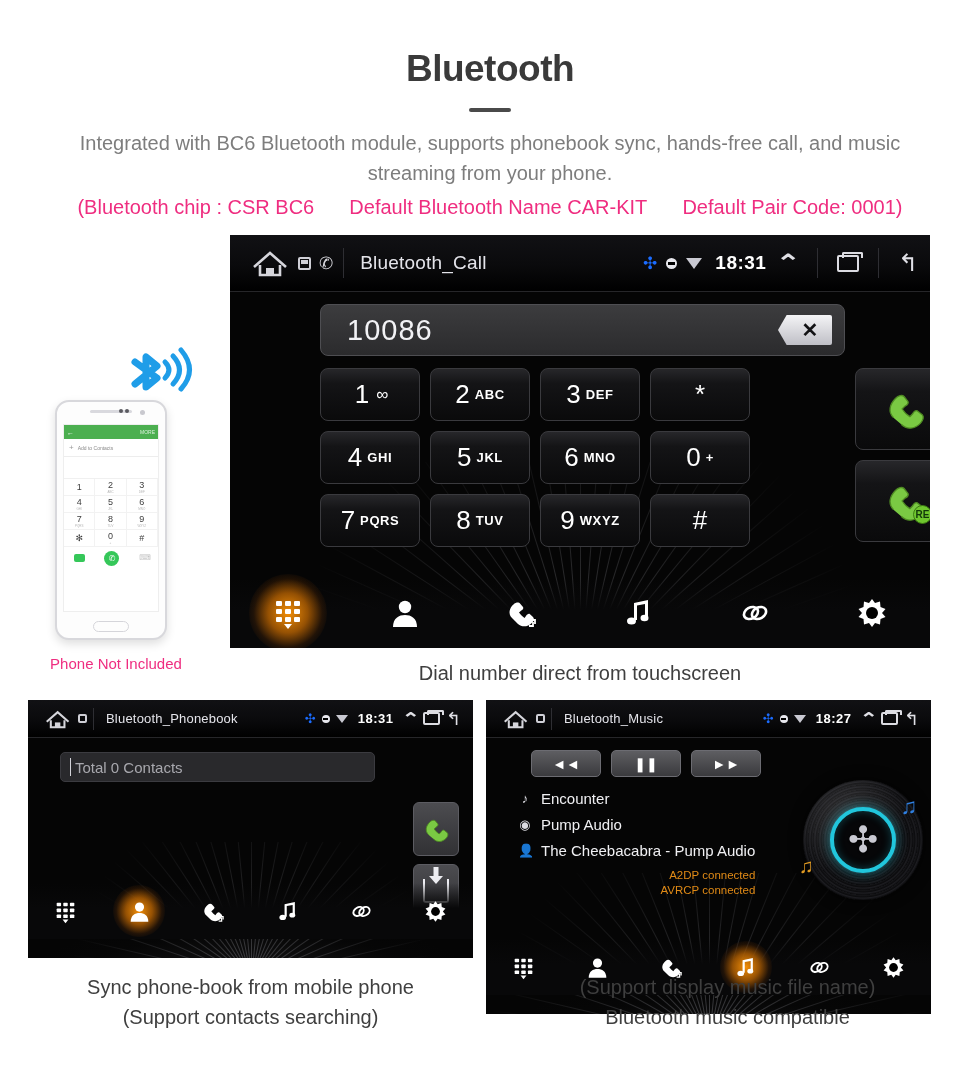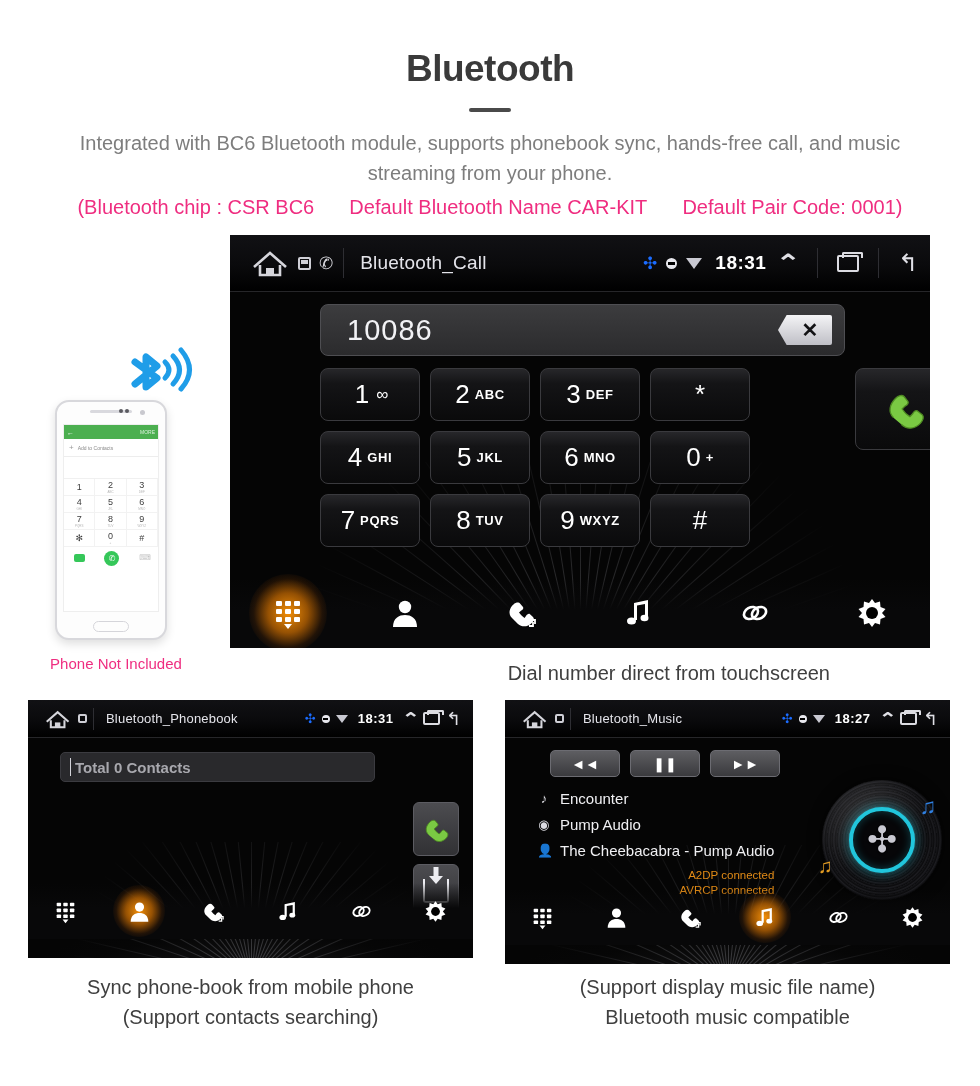--- a/index.html
+++ b/index.html
@@ -216,21 +216,21 @@
       repeating-radial-gradient(circle at 50% 50%, #17171a 0px, #0c0c0e 2px, #1d1d21 3px, #0b0b0d 5px),
       #111;
     box-shadow:0 0 14px rgba(0,0,0,0.7);
   }
   .vinyl .ring{position:absolute;left:50%;top:50%;transform:translate(-50%,-50%);width:66px;height:66px;border-radius:50%;border:4px solid #21c6dc;background:#060608;box-shadow:0 0 12px rgba(33,198,220,0.55), inset 0 0 10px rgba(33,198,220,0.3);}
   .vinyl .btglyph{position:absolute;left:50%;top:50%;transform:translate(-50%,-50%);font-size:36px;color:#c9c9d2;line-height:1;text-shadow:0 1px 2px #000;}
   .note-b{position:absolute;right:6px;top:14px;color:#2f7fe0;font-size:22px;}
   .note-o{position:absolute;left:-4px;bottom:22px;color:#e09a22;font-size:20px;}
 
   
-  .pb-field{position:absolute;left:32px;top:14px;width:315px;height:30px;background:#29292c;border:1px solid #3b3b40;border-radius:5px;display:flex;align-items:center;padding-left:9px;color:#a8a8ae;font-size:15px;font-weight:bold;}
+  .pb-field{position:absolute;left:32px;top:14px;width:315px;height:30px;background:#29292c;border:1px solid #3b3b40;border-radius:5px;display:flex;align-items:center;padding-left:9px;color:#a8a8ae;font-size:15px;}
   .pb-caret{width:1px;height:18px;background:#d2d2d8;margin-right:4px;}
   .pb-side{position:absolute;right:14px;top:64px;display:flex;flex-direction:column;gap:8px;}
   .pb-sbtn{width:46px;height:54px;background:linear-gradient(to bottom,#4c4c50,#313134);border:1px solid #5c5c62;border-radius:6px;display:flex;align-items:center;justify-content:center;}
   .pb-sbtn .handset{width:30px;height:30px;}
   .dl-icon{width:26px;height:24px;border:2px solid #ededf2;border-top:none;border-radius:0 0 3px 3px;position:relative;}
   .dl-icon:before{content:"";position:absolute;left:50%;transform:translateX(-50%);top:-12px;width:5px;height:10px;background:#ededf2;}
   .dl-icon:after{content:"";position:absolute;left:50%;transform:translateX(-50%);top:-3px;border-left:7px solid transparent;border-right:7px solid transparent;border-top:8px solid #ededf2;}
 
   .sm-navbar{height:56px;}
   .sm-navbar .navglow{width:52px;height:52px;}
@@ -482,20 +482,26 @@
           </div>
         </div>
       </div>
 
     <div class="callcol">
       <div class="callbtn">
         <svg class="handset" viewBox="0 0 48 48">
           <path d="M12 33 C6 27 8 19 14 13 C17 10 21 9 23 11 L27 16 C28 18 26 20 24 21 L21 24 C23 27 26 30 29 32 L32 29 C33 27 35 25 37 26 L42 30 C44 32 43 36 40 39 C34 45 26 46 20 40" fill="#7ac943" stroke="#4e8a22" stroke-width="1.4" stroke-linejoin="round"></path>
         </svg>
       </div>
+      <div class="callbtn">
+        <svg class="handset" viewBox="0 0 48 48">
+          <path d="M12 33 C6 27 8 19 14 13 C17 10 21 9 23 11 L27 16 C28 18 26 20 24 21 L21 24 C23 27 26 30 29 32 L32 29 C33 27 35 25 37 26 L42 30 C44 32 43 36 40 39 C34 45 26 46 20 40" fill="#7ac943" stroke="#4e8a22" stroke-width="1.4" stroke-linejoin="round"></path>
+        </svg>
+        <div class="re-badge">RE</div>
+      </div>
     </div>
 
     <div class="navbar" id="call-nav">
         <div class="navitem">
           <div class="navglow"></div>
           <div class="navicon"><svg viewBox="0 0 34 34">
               <g fill="currentColor">
                 <rect x="5" y="5" width="6" height="5" rx="1"></rect>
                 <rect x="14" y="5" width="6" height="5" rx="1"></rect>
                 <rect x="23" y="5" width="6" height="5" rx="1"></rect>
@@ -548,21 +554,21 @@
               <g fill="currentColor">
                 <path d="M17 3 L20 7 L25 5.5 L25.5 11 L30.5 13 L27 17 L30.5 21 L25.5 23 L25 28.5 L20 27 L17 31 L14 27 L9 28.5 L8.5 23 L3.5 21 L7 17 L3.5 13 L8.5 11 L9 5.5 L14 7 Z"></path>
               </g>
               <circle cx="17" cy="17" r="6" fill="#000"></circle>
             </svg></div>
         </div>
       </div>
   </div>
 </div>
 
-<div class="caption" style="left:330px; top:658px; width:500px;text-align:right;">Dial number direct from touchscreen</div>
+<div class="caption" style="left:330px; top:658px; width:500px;">Dial number direct from touchscreen</div>
 
 <div class="unit" id="pb-unit" style="left:28px; top:700px; width:445px; height:258px;
   background: radial-gradient(ellipse 330px 120px at 50% 118%, rgba(90,90,95,0.30) 0%, rgba(30,30,33,0.05) 60%, rgba(0,0,0,0) 75%), #050505;">
   <div class="floor" id="floor-pb">
       <i style="transform: rotate(-82.5deg);"></i>
       <i style="transform: rotate(-77deg);"></i>
       <i style="transform: rotate(-71.5deg);"></i>
       <i style="transform: rotate(-66deg);"></i>
       <i style="transform: rotate(-60.5deg);"></i>
       <i style="transform: rotate(-55deg);"></i>
@@ -692,21 +698,21 @@
         </div>
       </div>
   </div>
 </div>
 
 <div class="caption" style="left:28px; top:972px; width:445px;">
   <div>Sync phone-book from mobile phone</div>
   <div>(Support contacts searching)</div>
 </div>
 
-<div class="unit" id="mu-unit" style="left:505px; top:700px; width:445px; height:264px;
+<div class="unit" id="mu-unit" style="left:486px; top:700px; width:445px; height:314px;
   background: radial-gradient(ellipse 330px 120px at 50% 118%, rgba(90,90,95,0.30) 0%, rgba(30,30,33,0.05) 60%, rgba(0,0,0,0) 75%), #050505;">
   <div class="floor" id="floor-mu">
       <i style="transform: rotate(-82.5deg);"></i>
       <i style="transform: rotate(-77deg);"></i>
       <i style="transform: rotate(-71.5deg);"></i>
       <i style="transform: rotate(-66deg);"></i>
       <i style="transform: rotate(-60.5deg);"></i>
       <i style="transform: rotate(-55deg);"></i>
       <i style="transform: rotate(-49.5deg);"></i>
       <i style="transform: rotate(-44deg);"></i>

